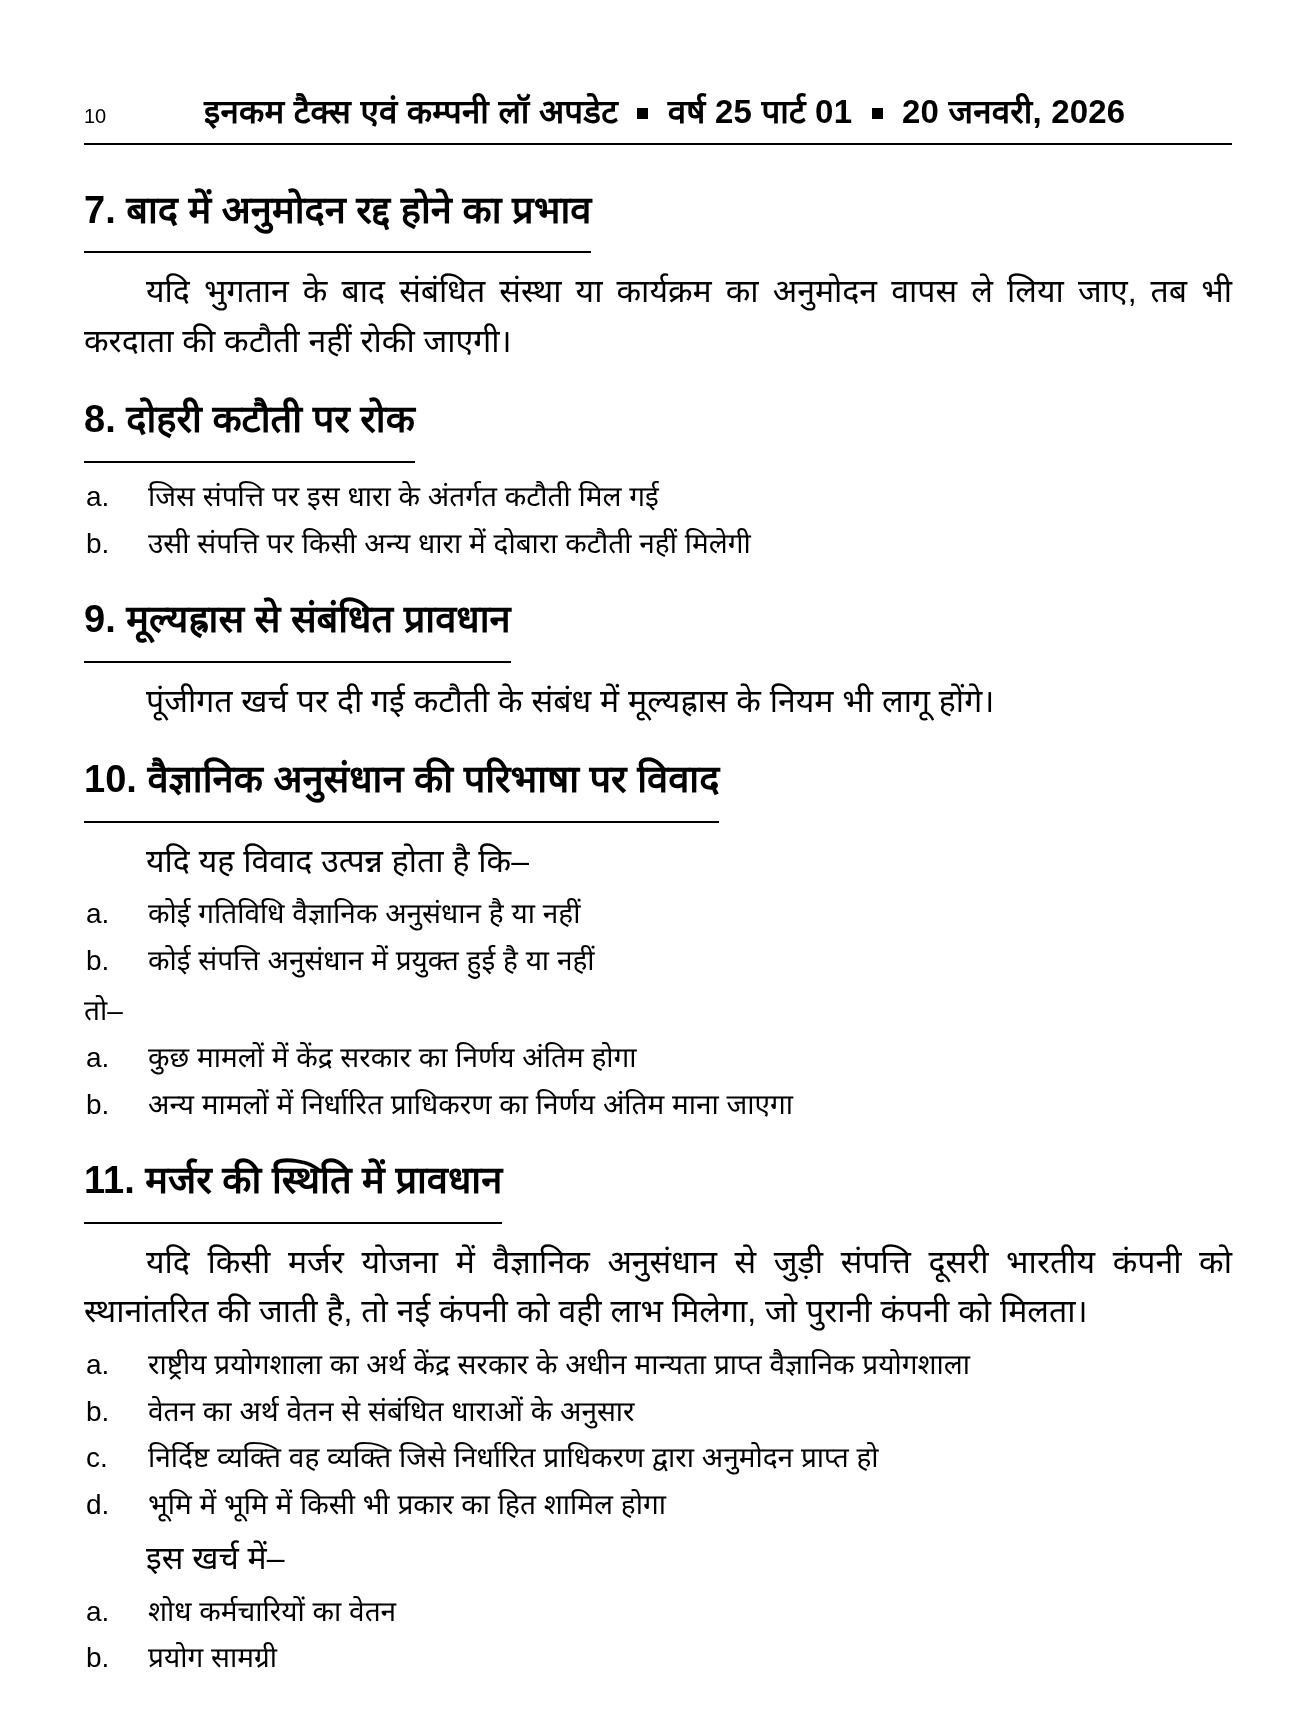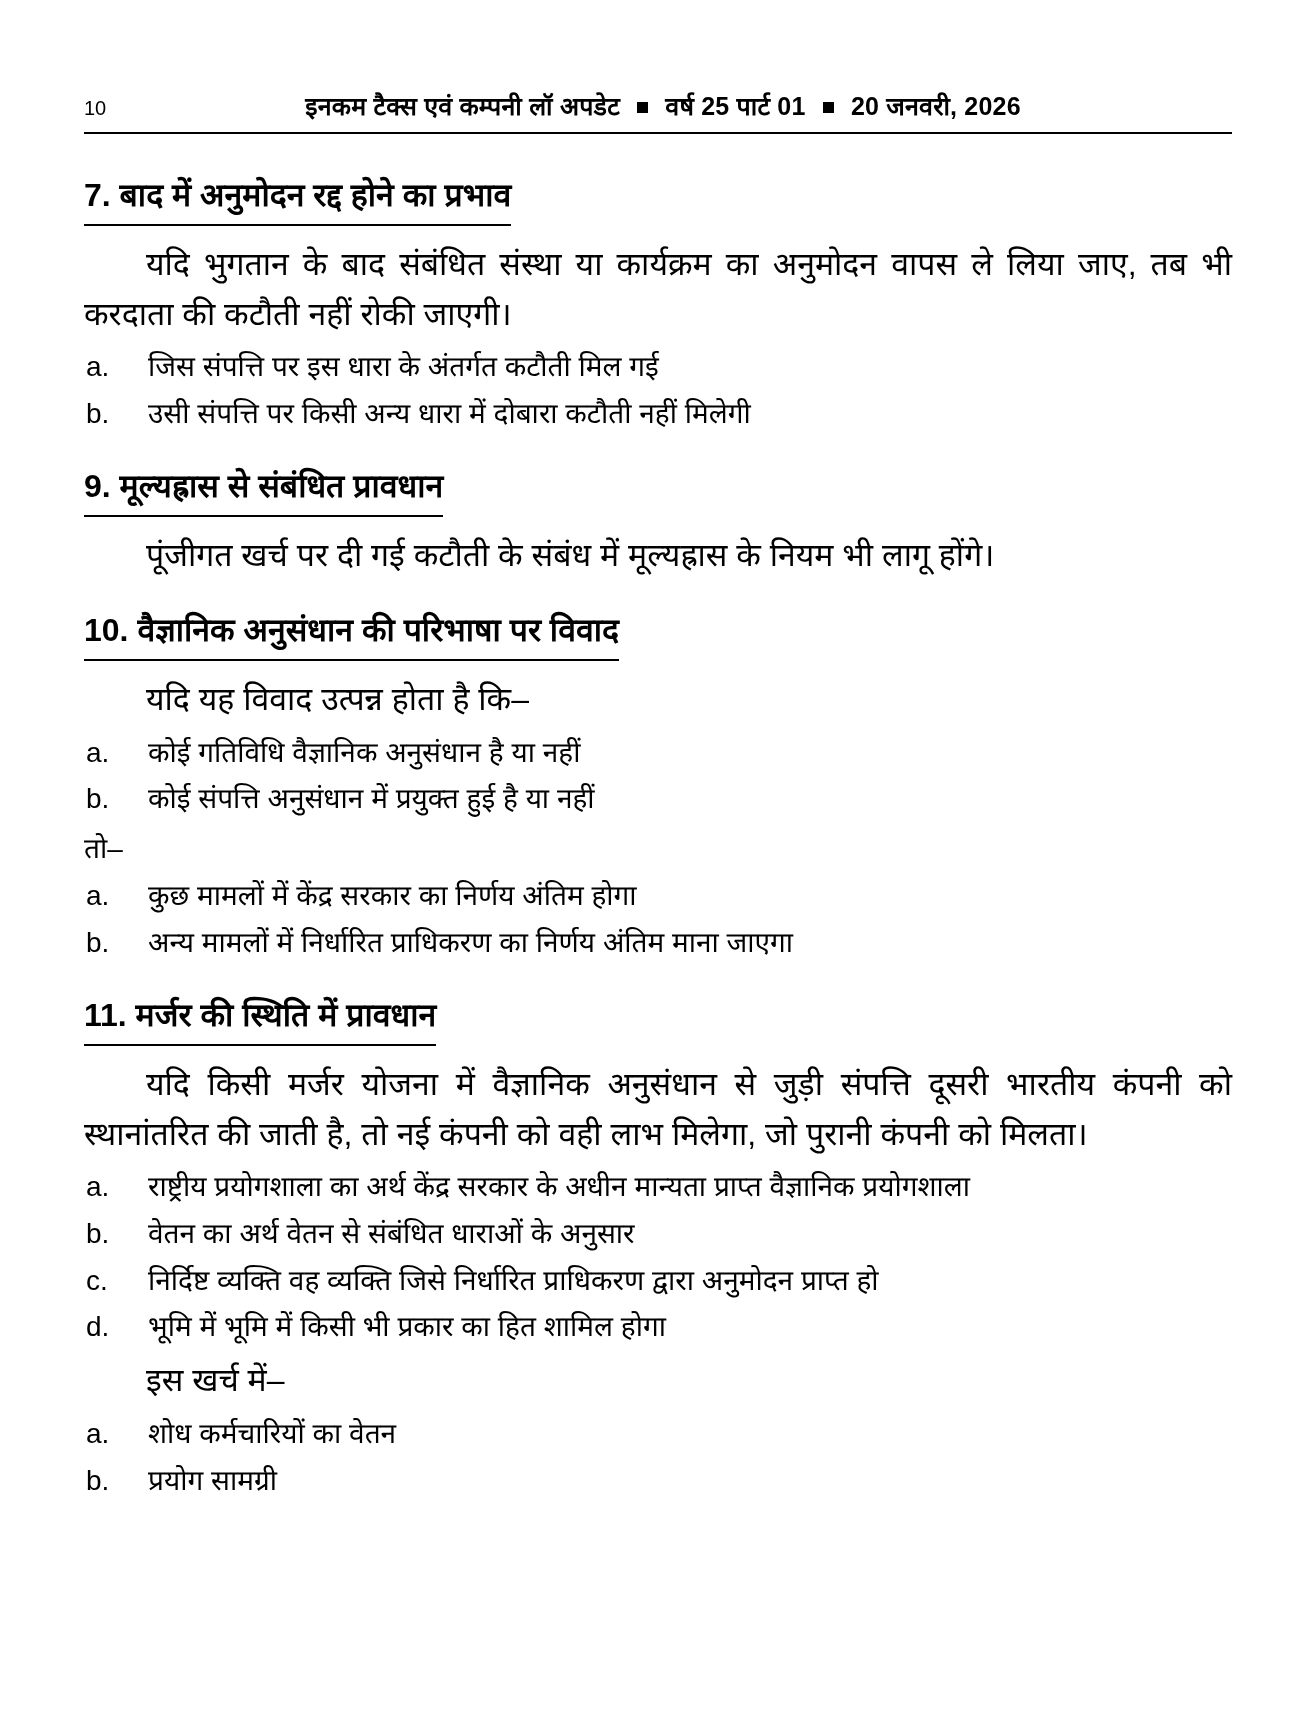--- a/index.html
+++ b/index.html
@@ -29,45 +29,45 @@
   }
   .page-number {
     font-size: 20px;
     font-weight: 400;
     width: 120px;
     flex: 0 0 120px;
   }
   .header-title {
     flex: 1 1 auto;
     text-align: center;
-    font-size: 25px;
+    font-size: 33px;
     font-weight: 700;
     letter-spacing: 0.2px;
     padding-right: 110px;
     white-space: nowrap;
   }
   .sq {
     display: inline-block;
     width: 11px;
     height: 11px;
     background: #000;
     margin: 0 10px 2px 10px;
     vertical-align: middle;
   }
   
   .content {
     padding-top: 18px;
   }
   h2.section-heading {
-    font-size: 32px;
+    font-size: 38px;
     font-weight: 700;
     margin: 22px 0 8px 0;
     display: inline-block;
     border-bottom: 2px solid #000;
-    padding-bottom: 7px;
+    padding-bottom: 15px;
     line-height: 1.35;
   }
   .heading-wrap {
     margin: 0;
   }
   p.para {
     font-size: 32px;
     line-height: 1.55;
     margin: 6px 0 6px 0;
     text-indent: 62px;
@@ -115,20 +115,23 @@
     </div>
   </div>
 
   <div class="content">
 
     <div class="heading-wrap">
       <h2 class="section-heading">7. बाद में अनुमोदन रद्द होने का प्रभाव</h2>
     </div>
     <p class="para">यदि भुगतान के बाद संबंधित संस्था या कार्यक्रम का अनुमोदन वापस ले लिया जाए, तब भी करदाता की कटौती नहीं रोकी जाएगी।</p>
 
+    <div class="heading-wrap">
+      <h2 class="section-heading">8. दोहरी कटौती पर रोक</h2>
+    </div>
     <ul class="alpha-list">
       <li>
         <span class="marker">a.</span>
         <span class="item-text">जिस संपत्ति पर इस धारा के अंतर्गत कटौती मिल गई</span>
       </li>
       <li>
         <span class="marker">b.</span>
         <span class="item-text">उसी संपत्ति पर किसी अन्य धारा में दोबारा कटौती नहीं मिलेगी</span>
       </li>
     </ul>

